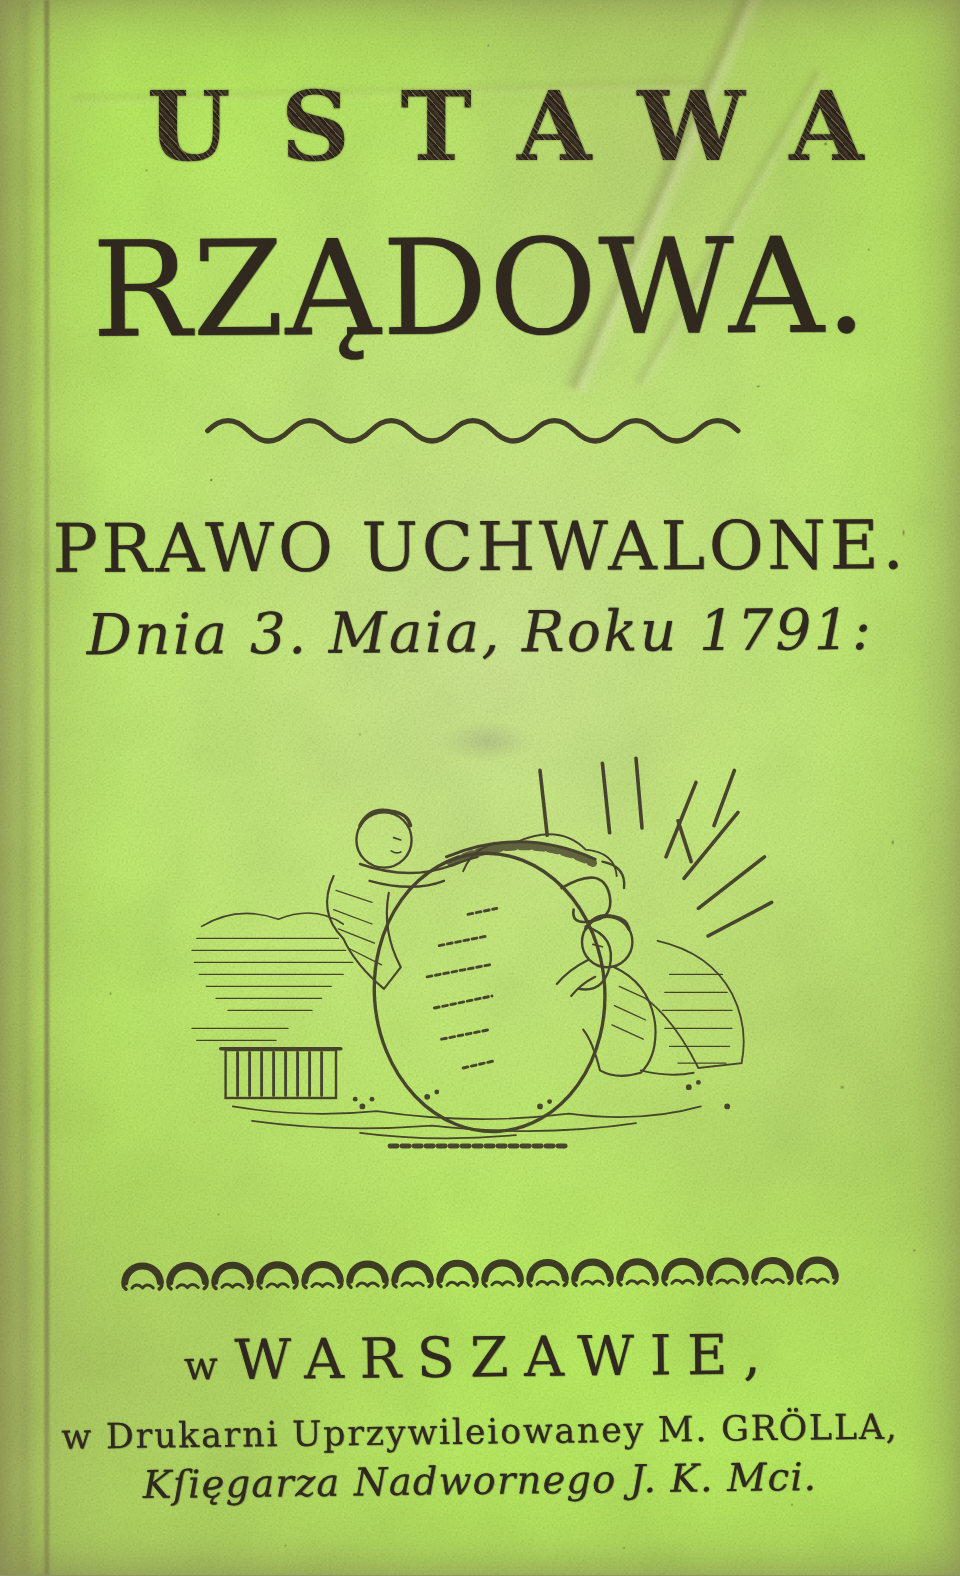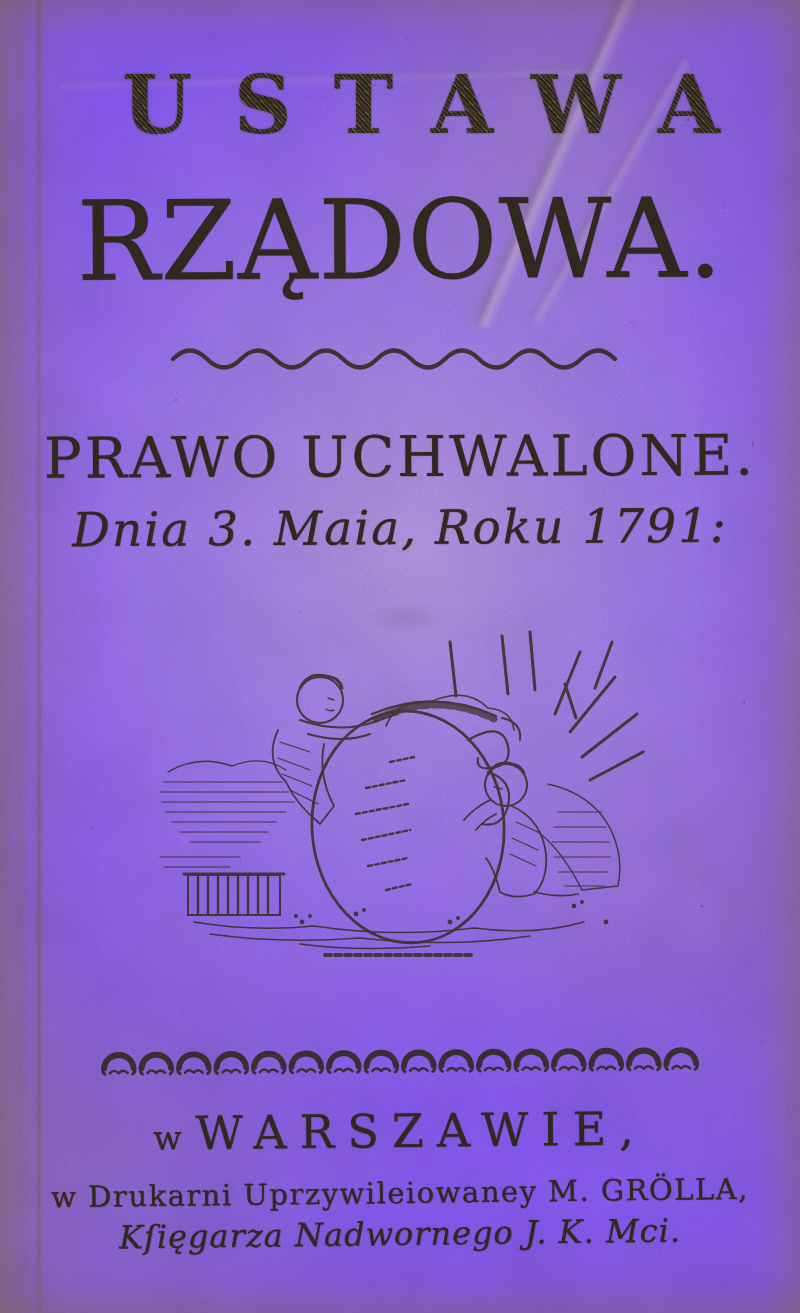--- a/index.html
+++ b/index.html
@@ -1,18 +1,18 @@
 <!DOCTYPE html>
 <html><head>
 <meta charset="utf-8">
 <style>
   html,body{margin:0;padding:0;background:#6b6257;}
   .scan{
     position:relative;width:800px;height:1313px;overflow:hidden;
-    background-color:#8b5cf6;
+    background-color:#bef264;
     font-family:"DejaVu Serif","Liberation Serif",serif;
     color:#332b20;
   }
   
   .paper-shading{
     position:absolute;inset:0;pointer-events:none;
     background:
       radial-gradient(90% 60% at 52% 42%, rgba(236,228,206,.45), rgba(236,228,206,0) 70%),
       radial-gradient(40% 25% at 70% 8%, rgba(176,160,128,.30), rgba(176,160,128,0) 75%),
       radial-gradient(55% 35% at 12% 88%, rgba(160,144,112,.28), rgba(160,144,112,0) 70%),

